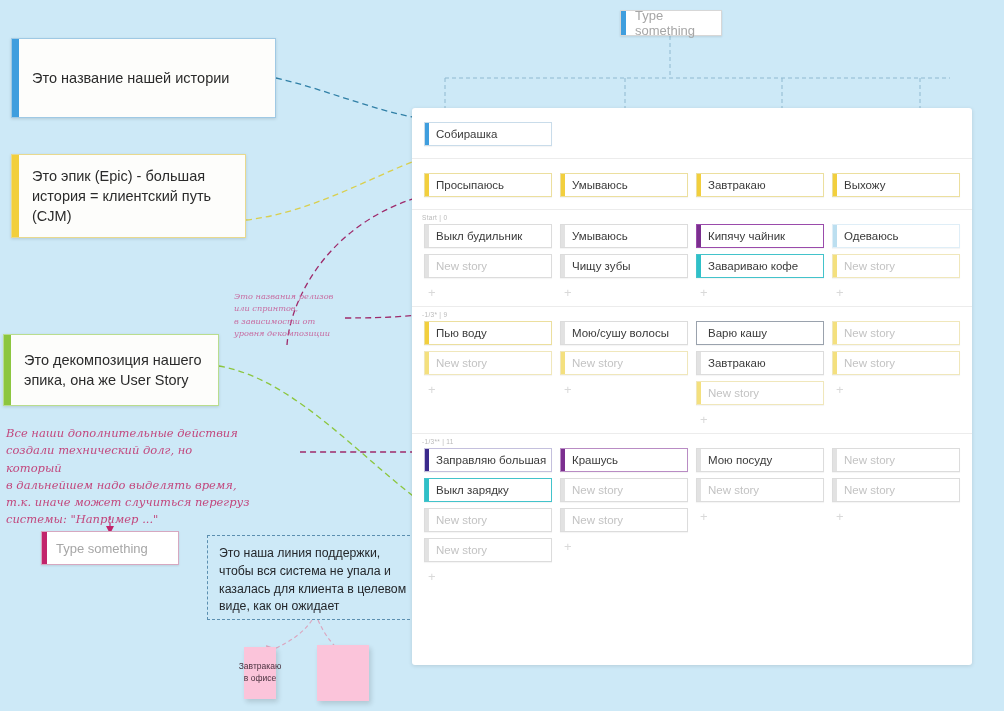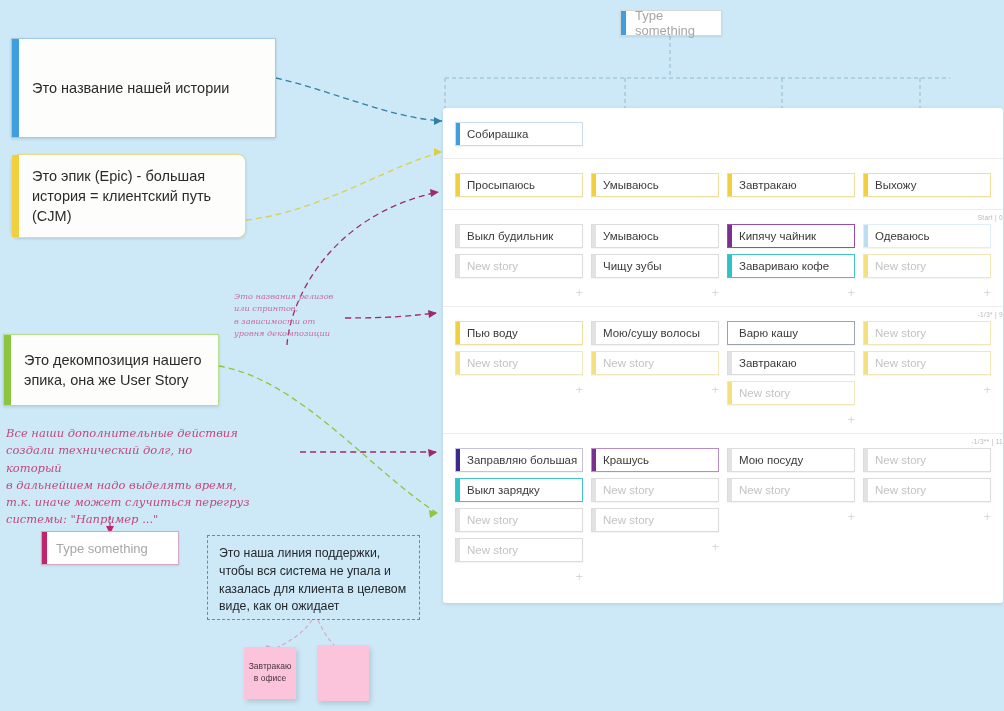--- a/index.html
+++ b/index.html
@@ -28,21 +28,21 @@
     line-height:1.38;
     color:#2b2b2b;
   }
   .note::before{
     content:"";
     position:absolute; left:0; top:0; bottom:0; width:7px;
   }
   .note.blue::before { background:#3f9ede; }
   .note.blue { border-color:#9fc9e4; }
   .note.yellow::before { background:#f2cf3d; }
-  .note.yellow { border-color:#e8d98e;border-radius:8px; }
+  .note.yellow { border-color:#e8d98e; }
   .note.green::before { background:#8cc63f; }
   .note.green { border-color:#b9dd8e; }
 
   
   .scribble {
     position:absolute;
     font-family:"DejaVu Serif", serif;
     font-style:italic;
     color:#c35c8f;
     line-height:1.5;
@@ -195,21 +195,21 @@
     <polygon points="110,534 106,526 114,526" fill="#c2246b"></polygon>
 
     <path d="M312 620 C300 638 280 646 268 652" stroke="#dba6bf" stroke-width="1.2" fill="none" stroke-dasharray="4,3"></path>
     <polygon points="267,654 266,645 274,648" fill="#dba6bf"></polygon>
     <path d="M318 620 C326 638 334 646 342 652" stroke="#dba6bf" stroke-width="1.2" fill="none" stroke-dasharray="4,3"></path>
     <polygon points="343,654 336,648 344,645" fill="#dba6bf"></polygon>
   </svg>
 
   <div class="tinput blue" style="left:620px; top:10px; width:102px; height:26px;">Type something</div>
 
-  <div class="note blue" style="left:11px; top:38px; width:265px; height:100px;">
+  <div class="note blue" style="left:11px; top:38px; width:265px; height:80px;">
     <span>Это название нашей истории</span>
   </div>
 
   <div class="note yellow" style="left:11px; top:154px; width:235px; height:84px;">
     <span>Это эпик (Epic) - большая история = клиентский путь (CJM)</span>
   </div>
 
   <div class="note green" style="left:3px; top:334px; width:216px; height:72px;">
     <span>Это декомпозиция нашего эпика, она же User Story</span>
   </div>
@@ -228,28 +228,28 @@
     <div>в зависимости от</div>
     <div>уровня декомпозиции</div>
   </div>
 
   <div class="tinput pink" style="left:41px; top:531px; width:138px; height:34px;">Type something</div>
 
   <div class="callout" style="left:207px; top:535px; width:213px; height:85px;">
     <span>Это наша линия поддержки, чтобы вся система не упала и казалась для клиента в целевом виде, как он ожидает</span>
   </div>
 
-  <div class="sticky" style="left:244px; top:647px; width:52px; height:52px;">
+  <div class="sticky" style="left:244px; top:647px; width:32px; height:52px;">
     <span>Завтракаю в офисе</span>
   </div>
   <div class="sticky" style="left:317px; top:645px; width:52px; height:56px;">
     <span></span>
   </div>
 
-  <div class="board" style="left:443px; top:108px; width:560px; height:495px;text-align:right;" id="board">
+  <div class="board" style="left:412px; top:108px; width:560px; height:557px;" id="board">
       <div class="row">
         <div class="row-label"></div>
         <div class="cols">
           <div class="col">
             <div class="card ac-blue">Собирашка</div>
           </div>
           <div class="col"></div>
           <div class="col"></div>
           <div class="col"></div>
         </div>

